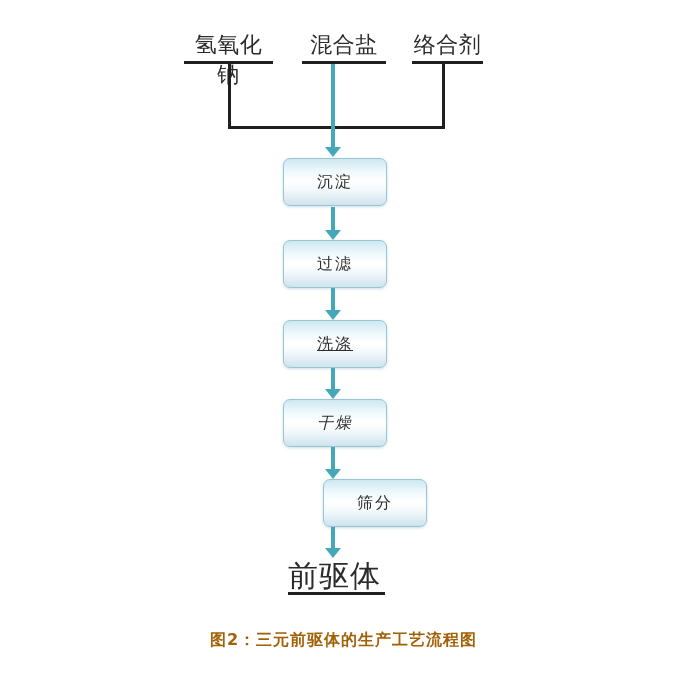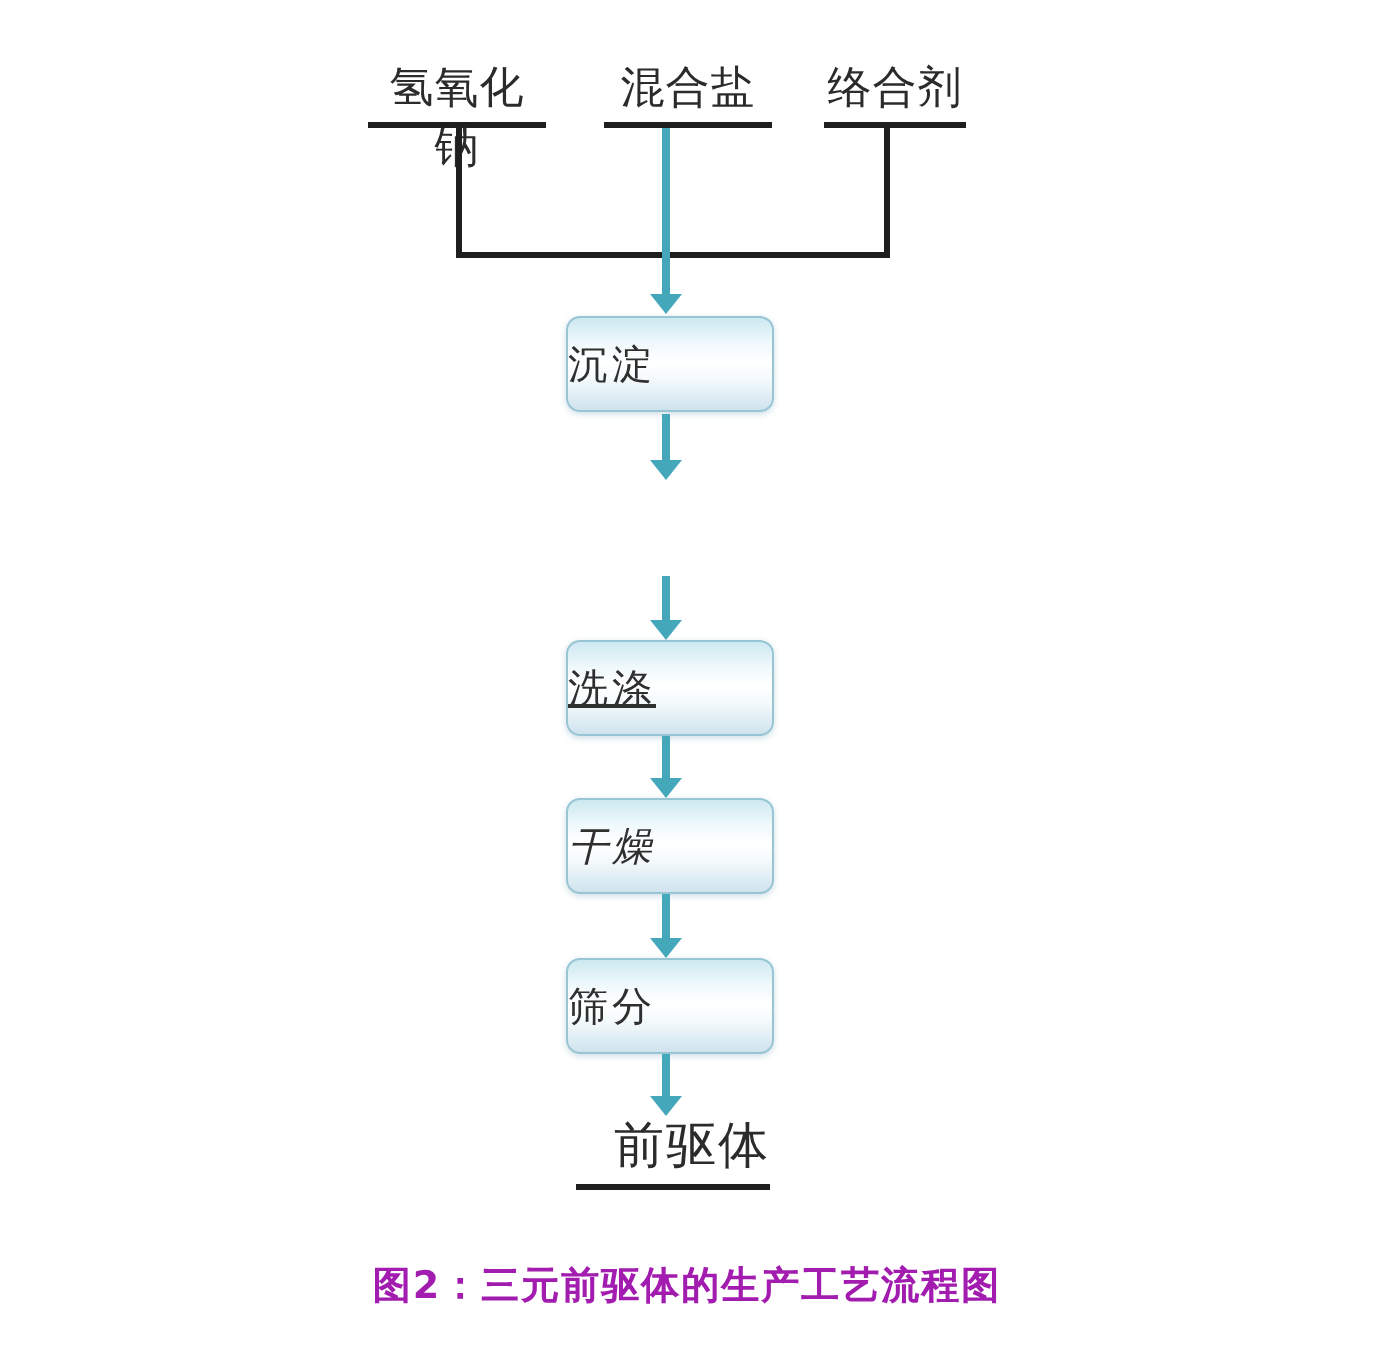--- a/index.html
+++ b/index.html
@@ -84,62 +84,62 @@
     border-radius: 7px;
     background: linear-gradient(180deg,
       var(--box-top, #cde8f1) 0%,
       #f0f9fc 28%,
       #ffffff 48%,
       #f4fafc 66%,
       var(--box-bottom, #cfe3ee) 100%);
     box-shadow: 0 1px 3px rgba(110, 160, 180, 0.35);
     display: flex;
     align-items: center;
-    justify-content: flex-start;
-    font-size: 20px;
+    justify-content: center;
+    font-size: 16px;
     letter-spacing: 2px;
     color: #2f2f2f;
   }
   .box-1 { top: 158px; }
   .box-2 { top: 240px; }
   .box-3 { top: 320px; text-decoration: underline; }
   .box-4 { top: 399px; font-style: italic; }
-  .box-5 { top: 479px; }
+  .box-5 { top: 479px; margin-left: 40px; }
 
   
   .output-node {
     position: absolute;
     left: 288px;
     top: 556px;
     width: 97px;
-    text-align: right;
-    font-size: 25px;
+    text-align: left;
+    font-size: 30px;
     letter-spacing: 1px;
     color: var(--text, #2b2b2b);
   }
   .output-underline {
     position: absolute;
     left: 288px;
     top: 592px;
     width: 97px;
     height: 3px;
     background: var(--line, #1f1f1f);
   }
 
   
   .caption {
     position: absolute;
     left: 0;
     top: 630px;
     width: 687px;
     text-align: center;
-    font-size: 19px;
+    font-size: 16px;
     font-weight: bold;
     letter-spacing: 1px;
-    color: #a21caf;
+    color: #a16207;
   }
 </style>
 </head>
 <body>
 
 <div class="canvas">
 
   <div class="input-node input-naoh">氢氧化钠</div>
   <div class="input-node input-complex">络合剂</div>
   <div class="input-node input-salt">混合盐</div>
@@ -154,20 +154,23 @@
   </div>
 
   <div class="flow-box box-1">
     <span>沉淀</span>
   </div>
   <div class="flow-arrow arrow-1">
     <span class="shaft"></span>
     <span class="head"></span>
   </div>
 
+  <div class="flow-box box-2">
+    <span>过滤</span>
+  </div>
   <div class="flow-arrow arrow-2">
     <span class="shaft"></span>
     <span class="head"></span>
   </div>
 
   <div class="flow-box box-3">
     <span>洗涤</span>
   </div>
   <div class="flow-arrow arrow-3">
     <span class="shaft"></span>

